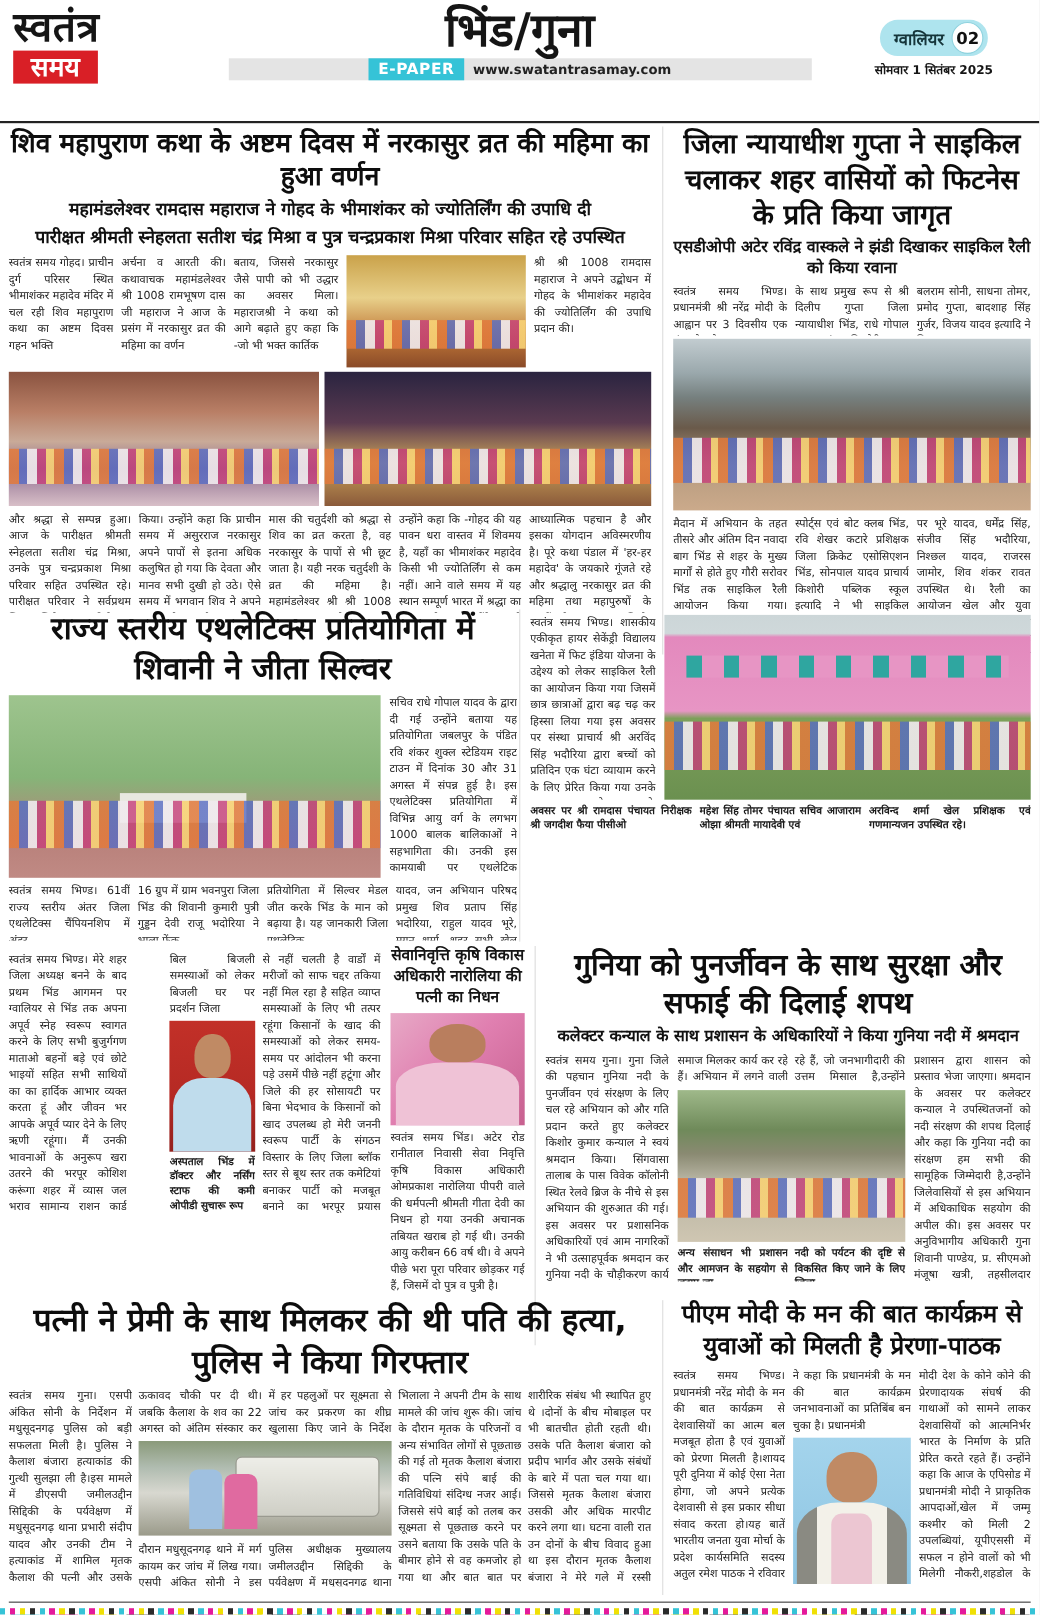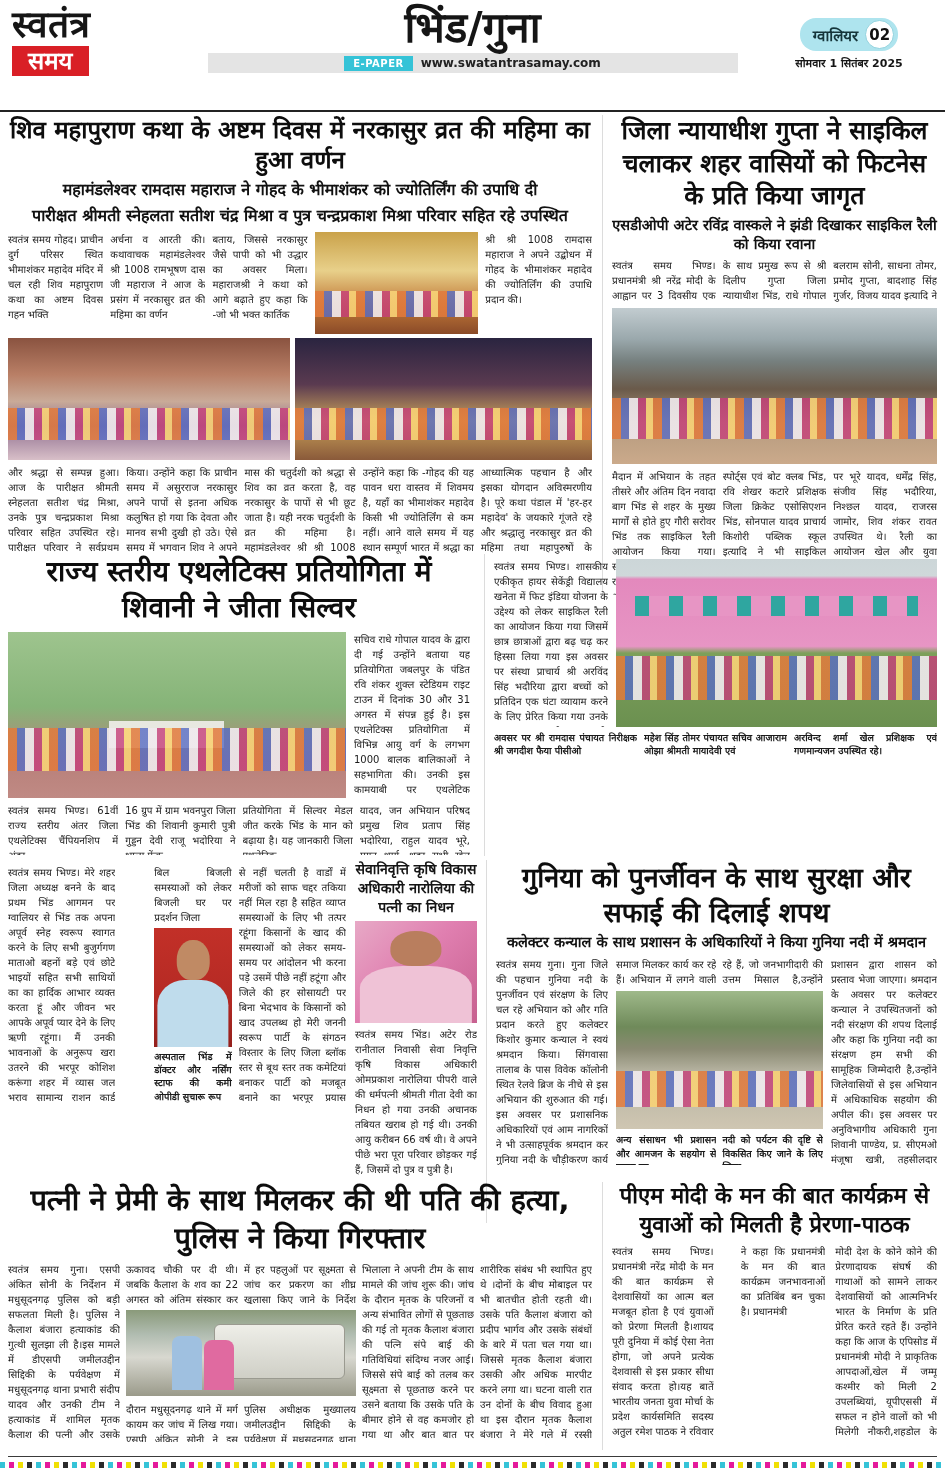--- a/index.html
+++ b/index.html
@@ -6,21 +6,21 @@
   .page{width:945px;height:1468px;margin:0 auto;background:#fff;color:#151515;
         font-family:"DejaVu Sans","Liberation Sans",sans-serif;position:relative;overflow:hidden;}
   
   .mast{height:112px;border-bottom:2.5px solid #232323;display:flex;align-items:stretch;padding:4px 12px 0;box-sizing:border-box;}
   .brand{width:168px;padding-top:2px;}
   .brand-top{font-size:37px;font-weight:bold;line-height:1.05;letter-spacing:.5px;}
   .brand-bottom{display:inline-block;background:#d91f26;color:#fff;font-weight:bold;font-size:24px;line-height:1.25;padding:0 16px;margin-top:1px;}
   .mast-center{flex:1;text-align:center;}
   .edition-title{font-size:42px;font-weight:bold;line-height:1.15;}
   .epaper-bar{margin:1px auto 0;width:530px;background:#e4e4e4;height:20px;display:flex;align-items:center;justify-content:center;gap:8px;}
-  .epaper-badge{background:#35c3d7;color:#fff;font-size:10px;font-weight:bold;padding:2px 9px;letter-spacing:.5px;cursor:pointer;}
+  .epaper-badge{background:#35c3d7;color:#fff;font-size:14px;font-weight:bold;padding:2px 9px;letter-spacing:.5px;cursor:pointer;}
   .website{font-size:12px;font-weight:bold;color:#222;text-decoration:none;}
   .mast-right{width:168px;text-align:center;padding-top:14px;}
   .city-pill{display:inline-flex;align-items:center;gap:7px;background:#aee4ee;border-radius:16px;padding:2px 4px 2px 13px;}
   .city-label{font-size:15px;font-weight:bold;color:#15353a;}
   .page-circle{background:#fff;border:1px solid #8fd2de;border-radius:50%;width:27px;height:27px;display:inline-flex;align-items:center;justify-content:center;font-weight:bold;font-size:15px;color:#111;}
   .date-line{font-size:11px;font-weight:bold;margin-top:4px;}
   
   .band{padding:0 8px;box-sizing:border-box;}
   .tcol{font-size:10px;line-height:1.5;text-align:justify;overflow:hidden;color:#1b1b1b;}
   .cap{font-size:9.5px;line-height:1.4;text-align:justify;overflow:hidden;color:#1b1b1b;font-weight:bold;}
@@ -36,21 +36,21 @@
   .katha-dek{font-size:16px;margin-top:4px;}
   .katha-top{margin-top:6px;display:grid;grid-template-columns:1fr 1fr 1fr 1.72fr 1.12fr;gap:7px;height:102px;}
   .katha-photos{margin-top:4px;display:grid;grid-template-columns:1fr 1.05fr;gap:5px;height:122px;}
   .katha-bottom{margin-top:5px;display:grid;grid-template-columns:repeat(5,1fr);gap:7px;height:92px;}
   .judge-hl{font-size:25px;line-height:1.3;}
   .judge-dek{font-size:14.5px;margin-top:3px;}
   .judge-top{margin-top:4px;display:grid;grid-template-columns:repeat(3,1fr);gap:7px;height:47px;}
   .judge-photo{margin-top:3px;height:156px;}
   .judge-bottom{margin-top:5px;display:grid;grid-template-columns:repeat(3,1fr);gap:7px;height:126px;}
   
-  .band2{display:grid;grid-template-columns:462px 1fr;height:306px;gap:14px;padding-top:4px;}
+  .band2{display:grid;grid-template-columns:462px 1fr;height:306px;gap:2px;padding-top:4px;}
   .ath-hl,.kh-hl{font-size:28px;line-height:1.3;}
   .ath-row{display:grid;grid-template-columns:338px 1fr;gap:8px;height:166px;margin-top:5px;}
   .ath-bottom{display:grid;grid-template-columns:repeat(4,1fr);gap:7px;height:52px;margin-top:5px;}
   .kh-row{display:grid;grid-template-columns:114px 1fr;gap:8px;height:168px;margin-top:5px;}
   .kh-caption{display:grid;grid-template-columns:repeat(3,1fr);gap:7px;height:34px;margin-top:4px;}
   
   .band3{display:grid;grid-template-columns:338px 122px 1fr;height:322px;gap:9px;padding-top:4px;}
   .bh-hl{font-size:23px;line-height:1.3;}
   .bh-row{display:grid;grid-template-columns:1fr 1.02fr 1fr;gap:7px;height:238px;margin-top:5px;}
   .bh-mid{display:flex;flex-direction:column;gap:3px;margin-left:32px;}
@@ -67,21 +67,21 @@
   .gn-c1{grid-area:3/1/4/2}.gn-c2{grid-area:3/2/4/3}
   
   .band4{display:grid;grid-template-columns:584px 1fr;height:272px;gap:10px;padding-top:4px;}
   .mu-hl{font-size:29px;line-height:1.3;}
   .mu-grid{display:grid;grid-template-columns:repeat(5,1fr);grid-template-rows:42px 1fr 40px;gap:6px;height:180px;margin-top:5px;}
   .mu-c1{grid-area:1/1/4/2}.mu-c2t{grid-area:1/2/2/3}.mu-c3t{grid-area:1/3/2/4}
   .mu-ph{grid-area:2/2/3/4}.mu-capl{grid-area:3/2/4/3}.mu-capr{grid-area:3/3/4/4}
   .mu-c4{grid-area:1/4/4/5}.mu-c5{grid-area:1/5/4/6}
   .mo-hl{font-size:22px;line-height:1.3;}
   .mo-grid{display:grid;grid-template-columns:1fr 1.06fr 1fr;gap:7px;height:196px;margin-top:5px;}
-  .mo-mid{display:flex;flex-direction:row;gap:3px;margin-left:20px;}
+  .mo-mid{display:flex;flex-direction:column;gap:3px;}
   .mo-mid .photo{flex:1;}
   
   .portrait .head{position:absolute;top:10%;left:50%;transform:translateX(-50%);width:42%;height:34%;background:#c08a64;border-radius:48% 48% 42% 42%;}
   .portrait .torso{position:absolute;bottom:0;left:50%;transform:translateX(-50%);width:92%;height:56%;border-radius:38% 38% 0 0;}
   .p-bhad{background:linear-gradient(180deg,#c23028 0%,#b62a24 55%,#93201c 100%);}
   .p-bhad .torso{background:#bfdcec;}
   .p-nidh{background:linear-gradient(135deg,#e7a9c6 0%,#e07fb0 45%,#c7608f 100%);}
   .p-nidh .head{background:#b97e5e;}
   .p-nidh .torso{background:#efc2d6;}
   .p-modi{background:linear-gradient(180deg,#a4d4ec 0%,#8cc4e2 100%);}

